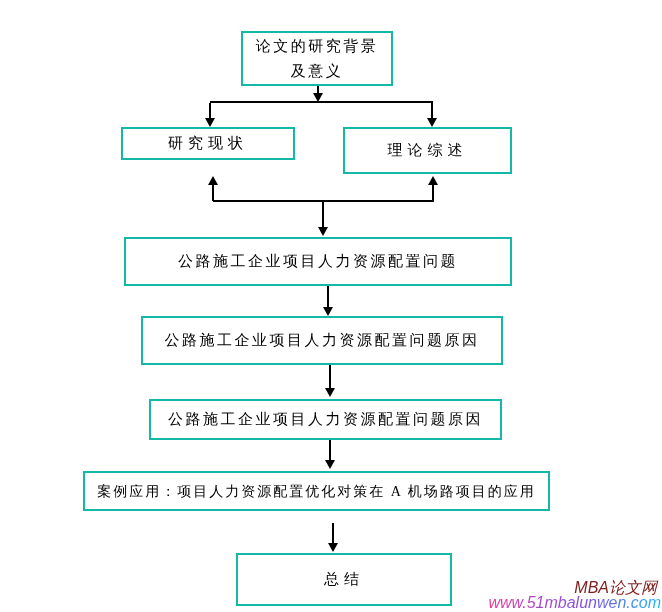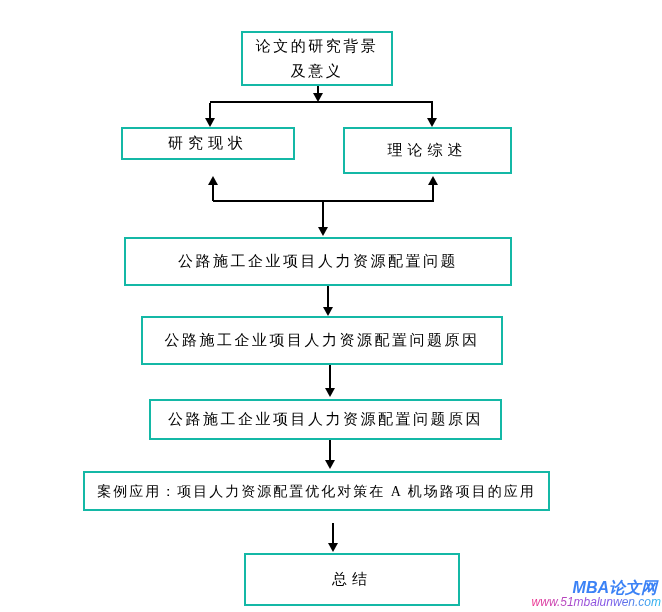--- a/index.html
+++ b/index.html
@@ -45,40 +45,40 @@
   }
 
   
   #node-background        { left: 241px; top: 31px;  width: 152px; height: 55px; }
   #node-research-status   { left: 121px; top: 127px; width: 174px; height: 33px; }
   #node-theory-review     { left: 343px; top: 127px; width: 169px; height: 47px; text-align: right; }
   #node-problem           { left: 124px; top: 237px; width: 388px; height: 49px; }
   #node-problem-cause     { left: 141px; top: 316px; width: 362px; height: 49px; }
   #node-optimization      { left: 149px; top: 399px; width: 353px; height: 41px; }
   #node-case-application  { left: 83px;  top: 471px; width: 467px; height: 40px; }
-  #node-summary           { left: 244px; top: 553px; width: 216px; height: 53px; }
+  #node-summary           { left: 236px; top: 553px; width: 216px; height: 53px; }
 
   
   .watermark {
     position: absolute;
     right: 1px;
     bottom: 3px;
     text-align: right;
     font-family: "Liberation Sans", "DejaVu Sans", sans-serif;
     font-style: italic;
   }
   .watermark-name {
-    font-weight: bold;
+    font-weight: normal;
     font-size: 16px;
     line-height: 17px;
-    color: #3b82f6;
+    color: #7f1d1d;
     margin-right: 4px;
   }
   .watermark-url {
-    font-size: 12px;
+    font-size: 16px;
     line-height: 13px;
     color: #8a4fd8;
     font-style: italic;
   }
   @supports ((background-clip: text) or (-webkit-background-clip: text)) {
     .watermark-url {
       background: linear-gradient(90deg, #f0338d 0%, #a04ad2 35%, #7b52e8 60%, #1fb9ef 100%);
       -webkit-background-clip: text;
       background-clip: text;
       color: transparent;

